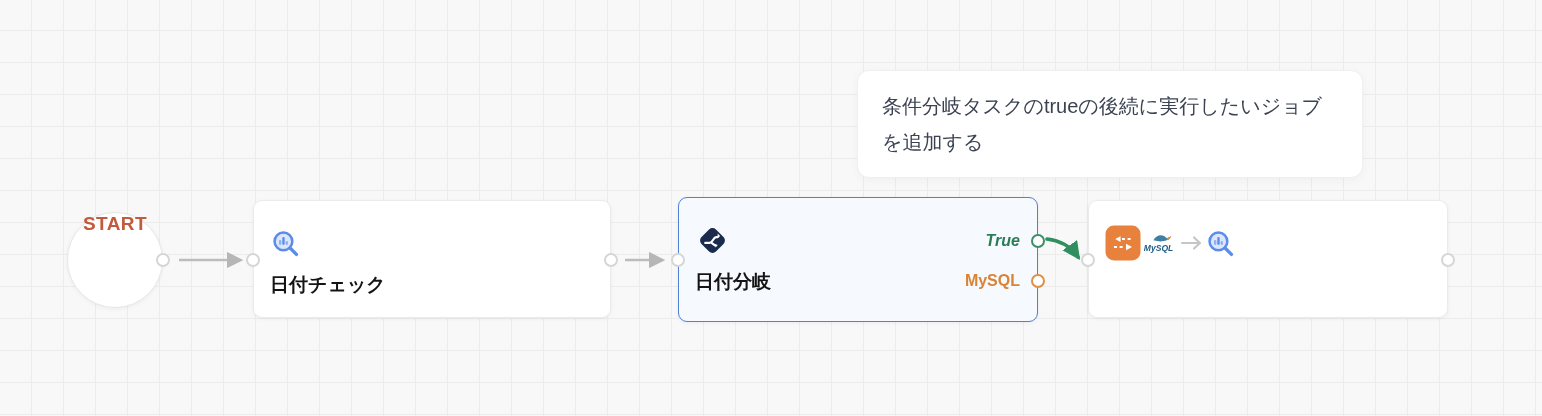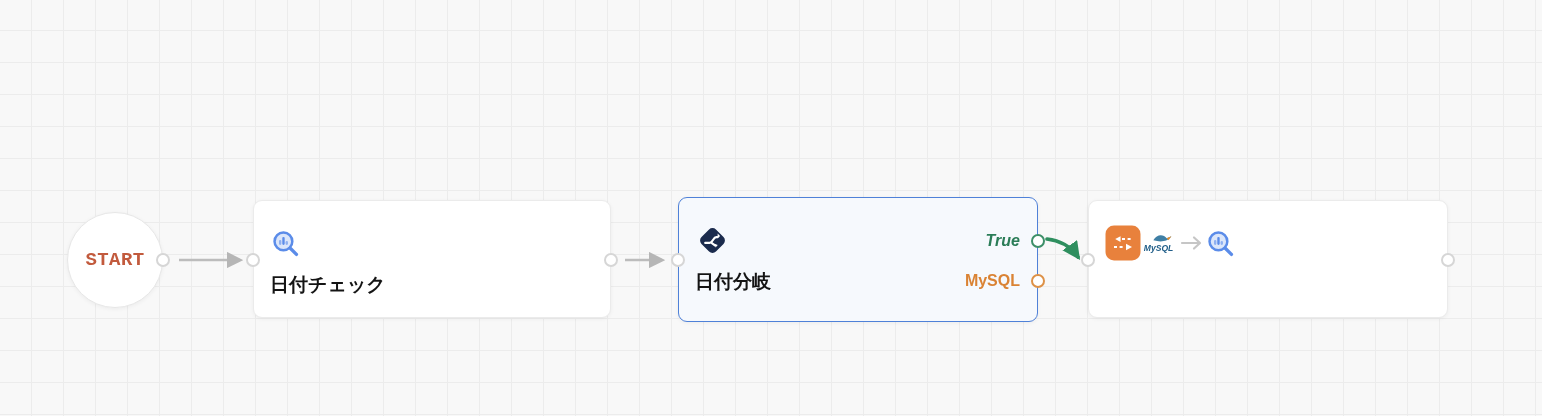--- a/index.html
+++ b/index.html
@@ -17,21 +17,21 @@
     position:absolute;z-index:2;background:#ffffff;border:1px solid #ebebeb;border-radius:9px;
     box-shadow:0 1px 4px rgba(0,0,0,.05);box-sizing:border-box;
     padding:26px 16px 0 16px;
   }
   .node.selected{border:1.6px solid #4f81d8;background:#f6f9fd;}
   .node-label{font-size:19px;font-weight:700;color:#141414;margin-top:9px;white-space:nowrap;}
   .icon-row{display:flex;align-items:center;height:36px;}
   .start-node{
     position:absolute;left:67px;top:212px;width:96px;height:96px;border-radius:50%;
     background:#ffffff;border:1px solid #e7e7e7;box-shadow:0 1px 4px rgba(0,0,0,.05);
-    display:flex;align-items:center;justify-content:center;z-index:2;box-sizing:border-box;font-family:Liberation Mono, monospace;
+    display:flex;justify-content:center;z-index:2;box-sizing:border-box;
   }
   .start-label{font-size:19px;font-weight:700;color:#c25a3d;letter-spacing:.4px;}
   .port{
     position:absolute;width:14px;height:14px;border-radius:50%;background:#ffffff;
     border:2px solid #d6d6d6;box-sizing:border-box;z-index:3;
   }
   .port.true{border-color:#3d8f68;}
   .port.false{border-color:#dd9147;}
   .out-label{position:absolute;font-size:16px;font-weight:700;white-space:nowrap;}
   .out-label.true{color:#2b7d58;right:17px;top:34px;font-style:italic;}
@@ -56,20 +56,23 @@
       </marker>
       <marker id="ah-green" viewBox="0 0 10 10" refX="8" refY="5" markerWidth="5" markerHeight="5" orient="auto">
         <path d="M0,0 L10,5 L0,10 z" fill="#2f8f5f"></path>
       </marker>
     </defs>
     <path d="M179,260 L240,260" stroke="#bcbcbc" stroke-width="2.5" fill="none" marker-end="url(#ah-gray)"></path>
     <path d="M625,260 L662,260" stroke="#bcbcbc" stroke-width="2.5" fill="none" marker-end="url(#ah-gray)"></path>
     <path d="M1047,239 C1061,240.5 1071,247 1078,257" stroke="#2f8f5f" stroke-width="3.6" fill="none" stroke-linecap="round" marker-end="url(#ah-green)"></path>
   </svg>
 
+  <div class="note">
+    <span>条件分岐タスクのtrueの後続に実行したいジョブを追加する</span>
+  </div>
 
   <div class="start-node">
     <span class="start-label">START</span>
   </div>
   <div class="port" style="left:156px;top:253px;"></div>
 
   <div class="node" style="left:253px;top:200px;width:358px;height:118px;">
     <div class="icon-row">
       <span>
         <svg width="31" height="31" viewBox="0 0 30 30">

